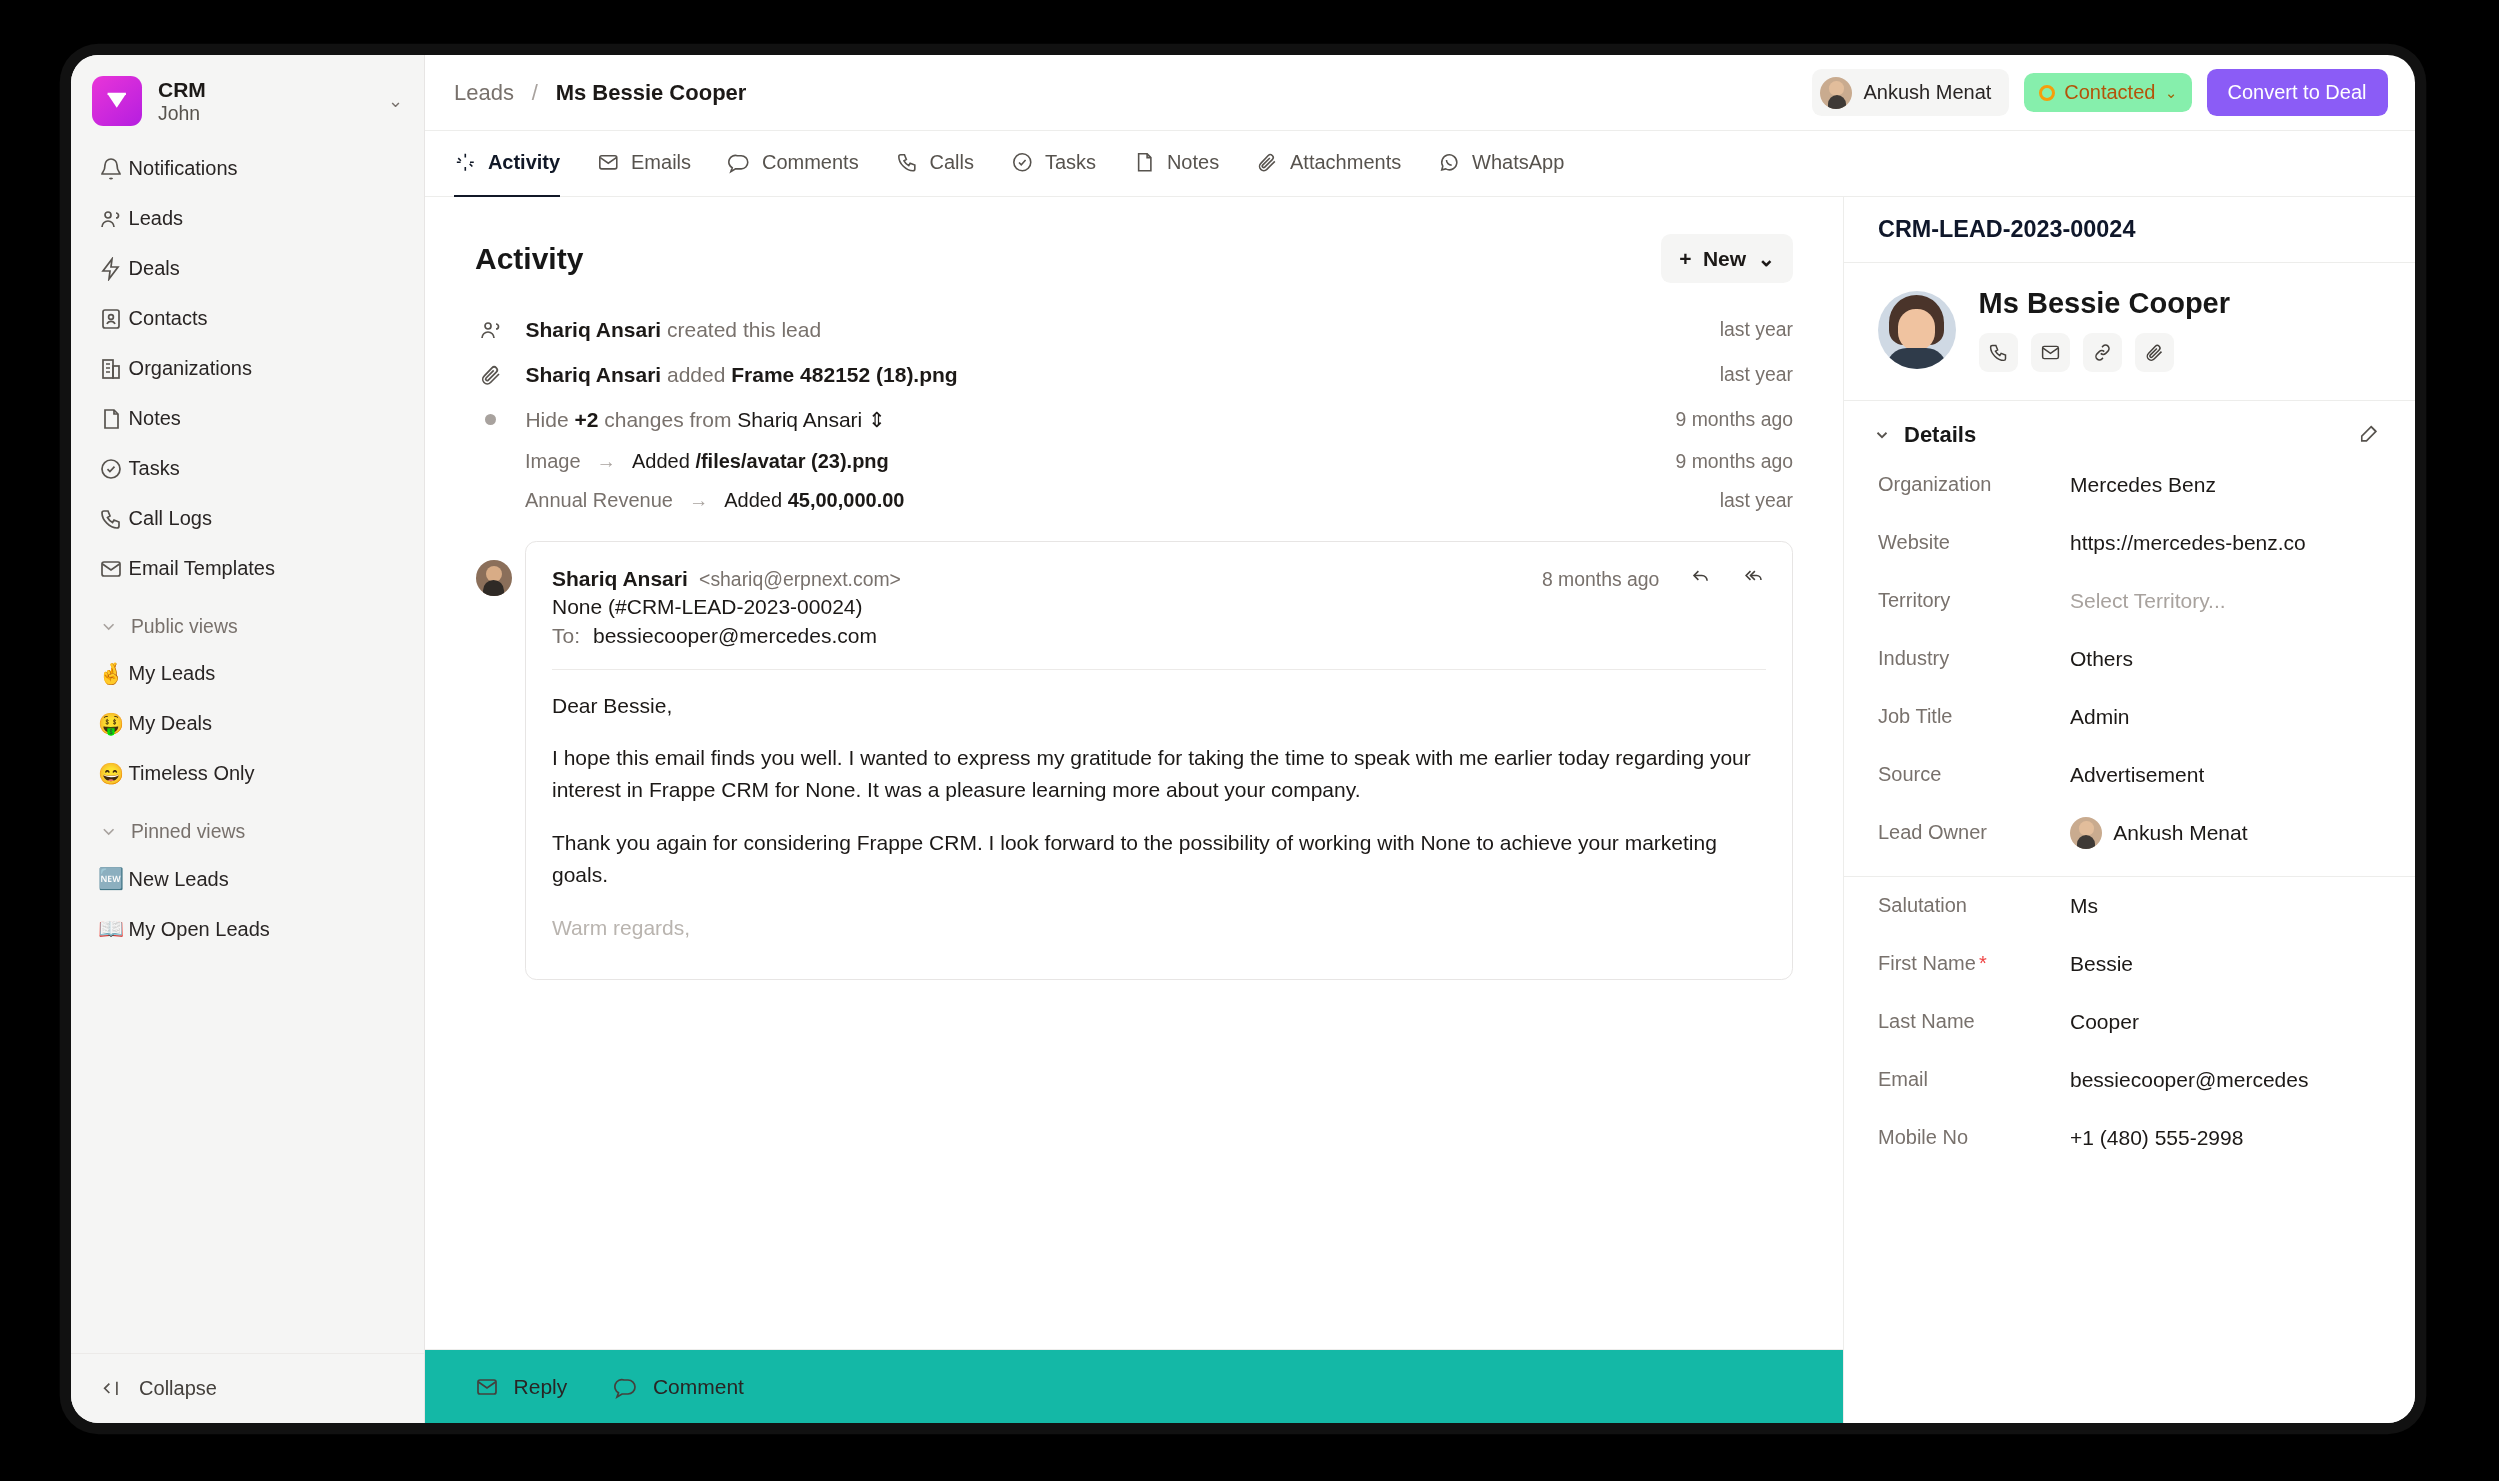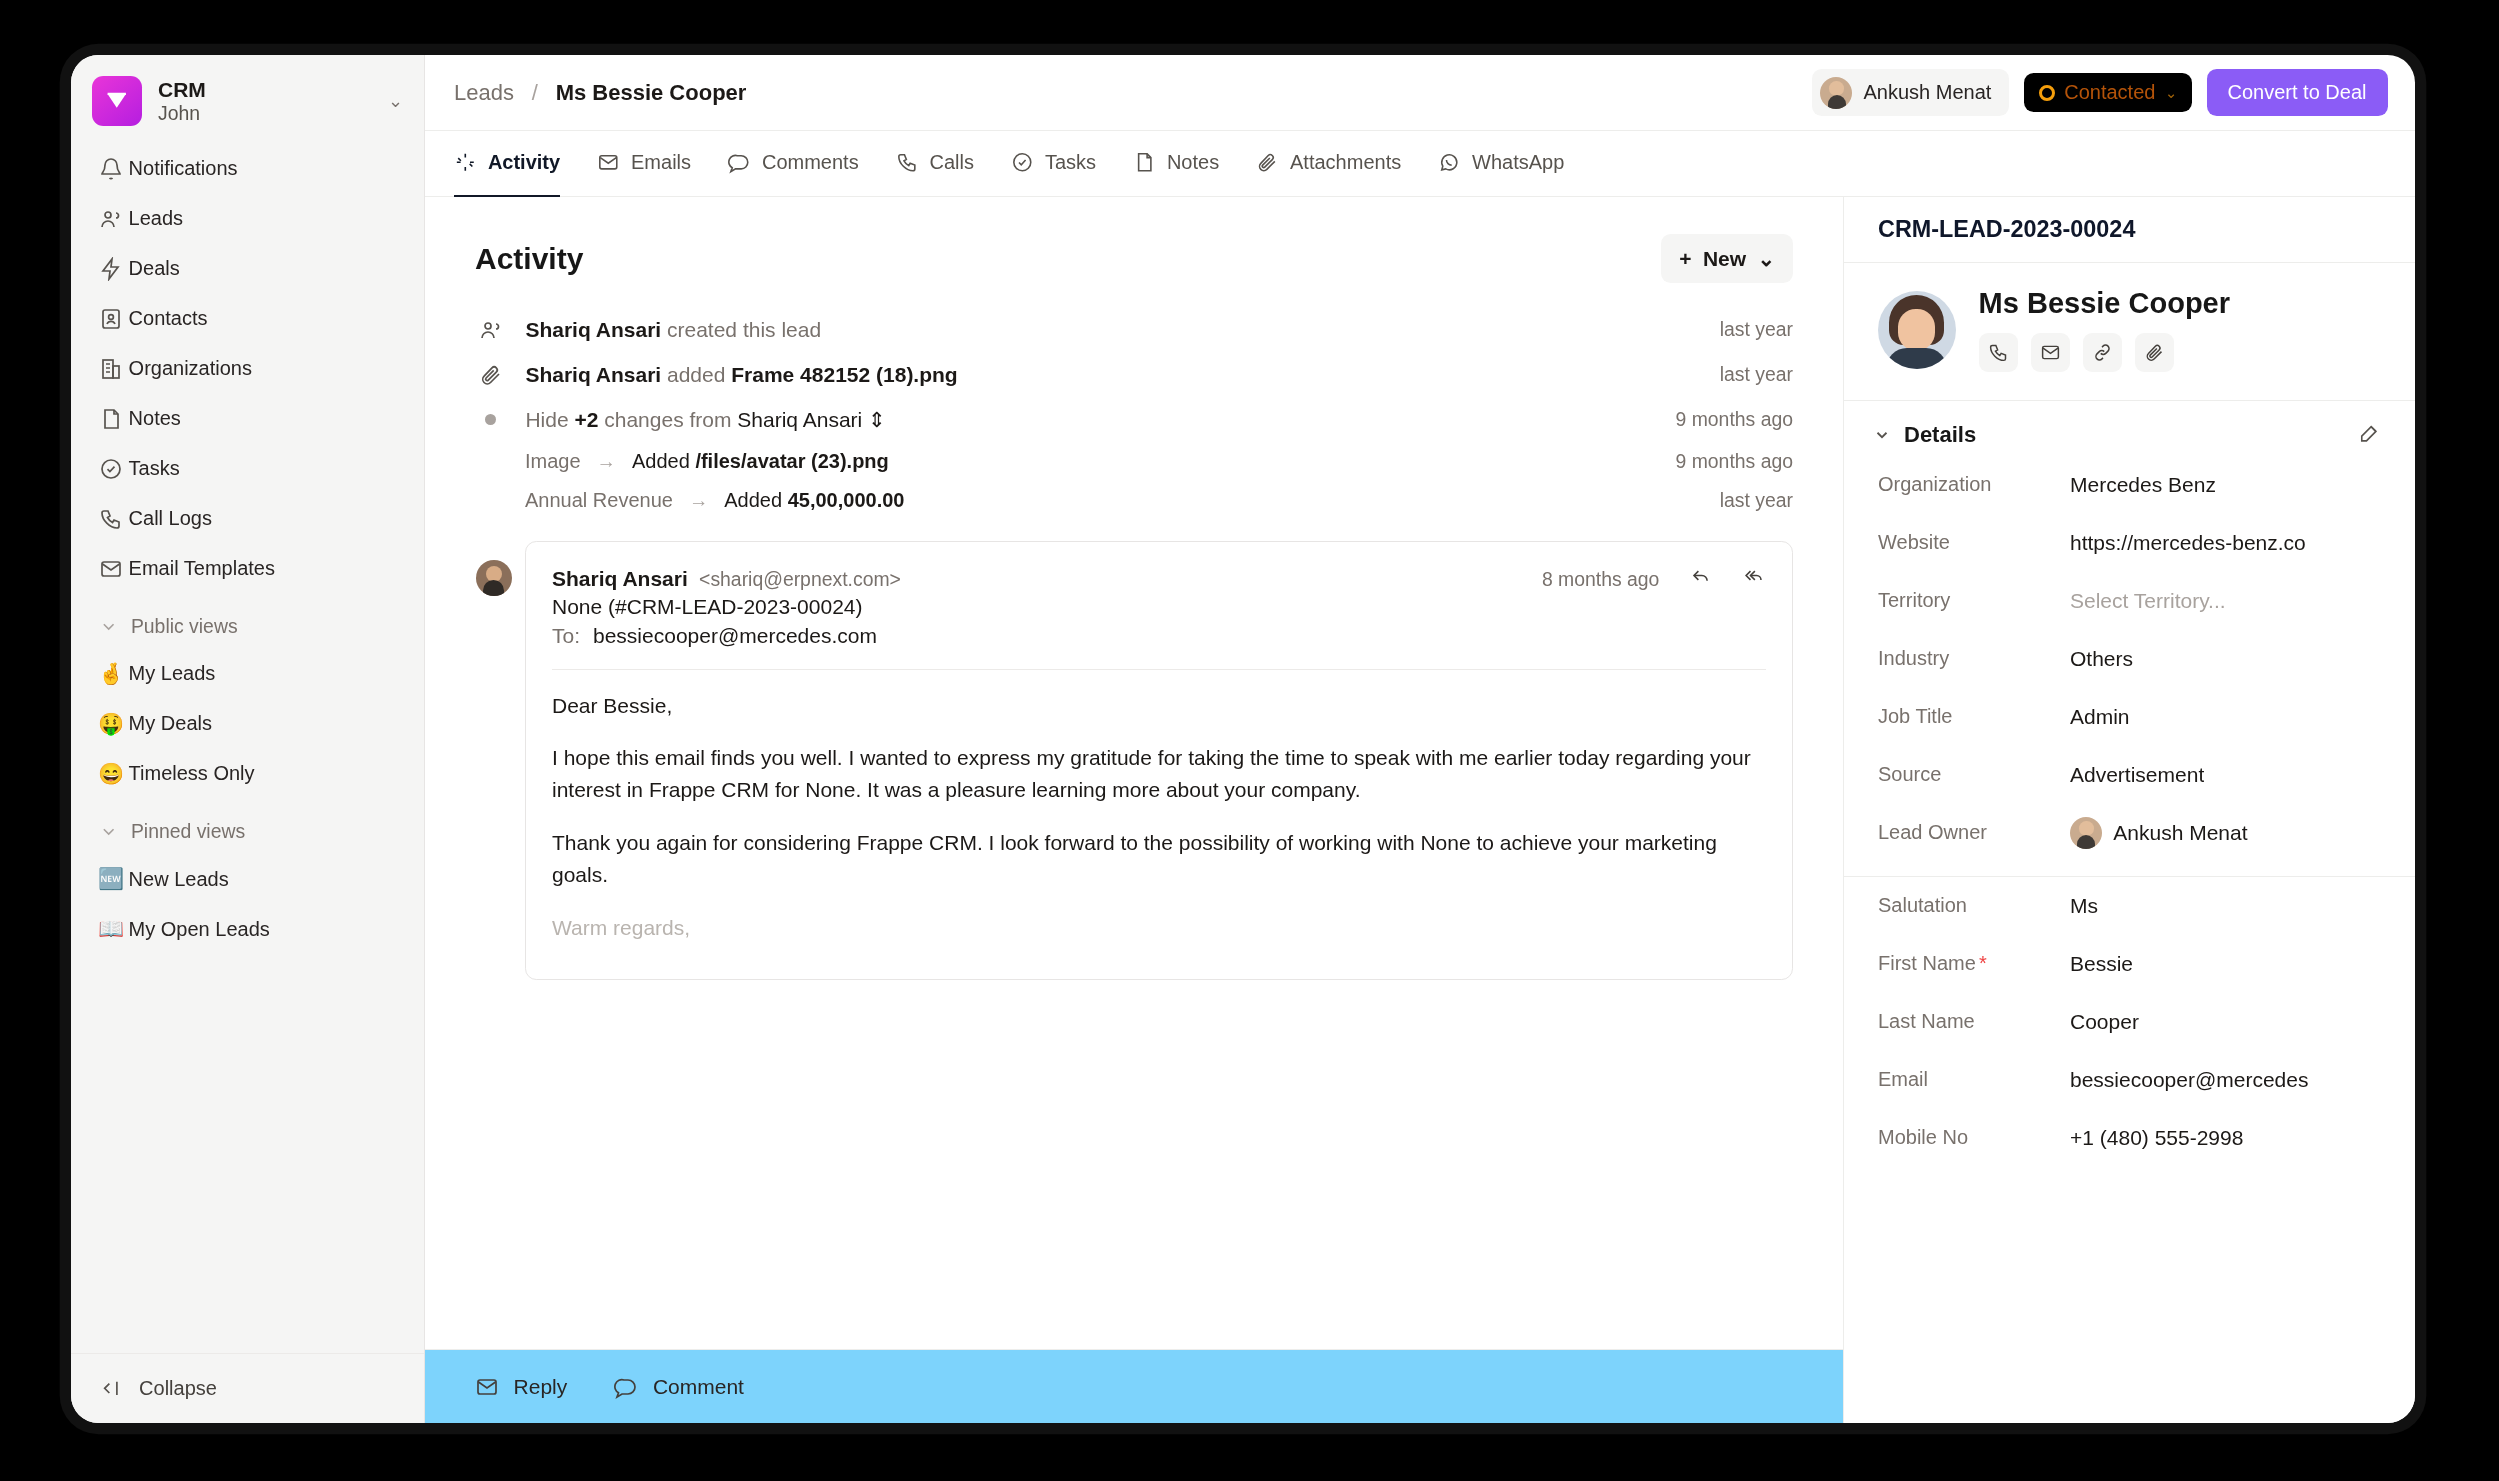--- a/index.html
+++ b/index.html
@@ -98,21 +98,21 @@
   .avatar-sm::after {
     content:""; position:absolute; left:7.3px; top:18px; width:18px; height:18px;
     border-radius: 9px 9px 3.2px 3.2px; background:#3f3a36;
   }
   .avatar-sm::before {
     content:""; position:absolute; left:9px; top:4.9px; width:14.6px; height:14.6px;
     border-radius:50%; background:#e2bd9b;
   }
   .status-chip {
     display: flex; align-items: center; gap: 9.7px;
-    background: #000000; border-radius: 9.7px;
+    background: #86efac; border-radius: 9.7px;
     padding: 8px 14.6px;
     font-size: 20px; color: #b45309; font-weight: 500;
   }
   .dot-ring {
     width: 16px; height: 16px; border-radius: 50%;
     border: 3.2px solid #f59e0b;
     flex: 0 0 16px;
   }
   .status-chip .chev2 { color: #a16207; font-size: 14.6px; }
   .btn-dark {
@@ -198,21 +198,21 @@
   .email-to .lbl { color: #78716c; }
   .email-hr { height: 0.8px; background: #eceae8; margin: 21px 0 19.4px; }
   .email-body p { font-size: 21px; line-height: 1.52; color: #1c1917; margin-bottom: 21px; }
   .email-body p.fade { color: #b9b4af; margin-bottom: 12px; }
 
   .actionbar {
     height: 74px; flex: 0 0 74px;
     border-top: 0.8px solid #ededeb;
     display: flex; align-items: center; gap: 47px;
     padding: 0 50px;
-    background: #7dd3fc;
+    background: #14b8a6;
   }
   .action {
     display: flex; align-items: center; gap: 14.6px;
     font-size: 21px; color: #292524;
   }
   .action svg { width: 24px; height: 24px; stroke: #44403c; fill: none; stroke-width: 1.7; }
 
   
   .rightpane {
     width: 571px; flex: 0 0 571px;

